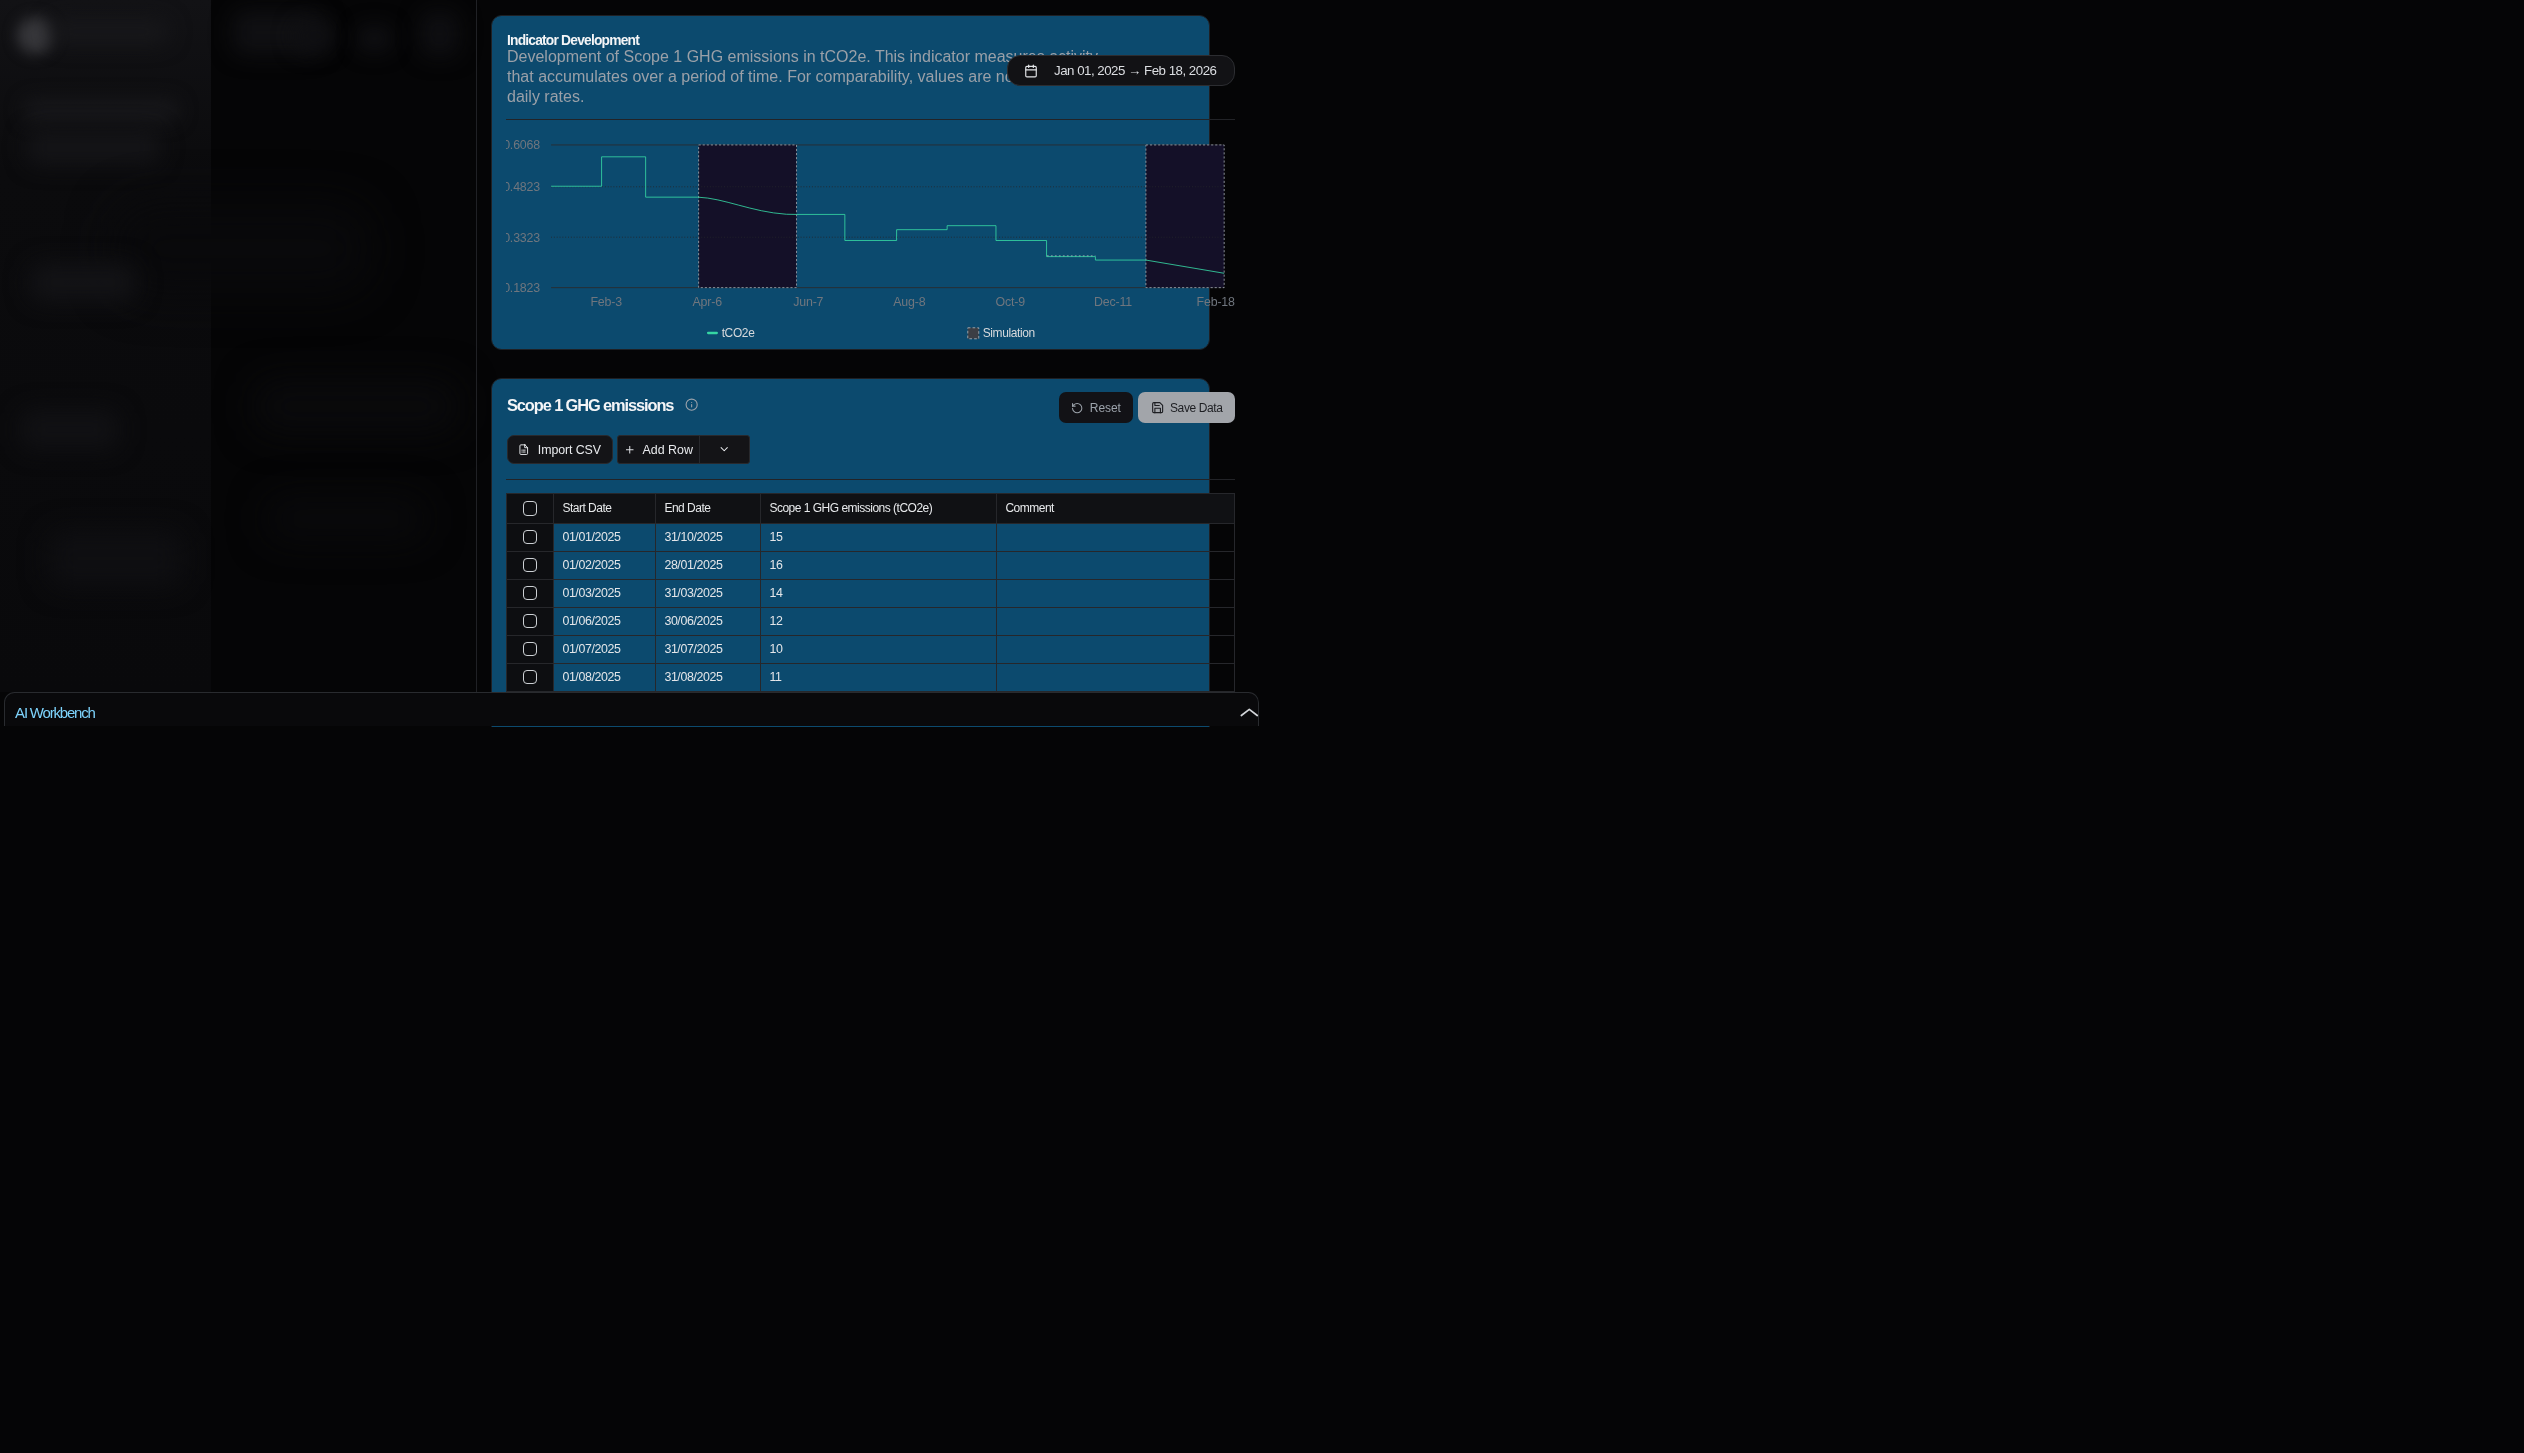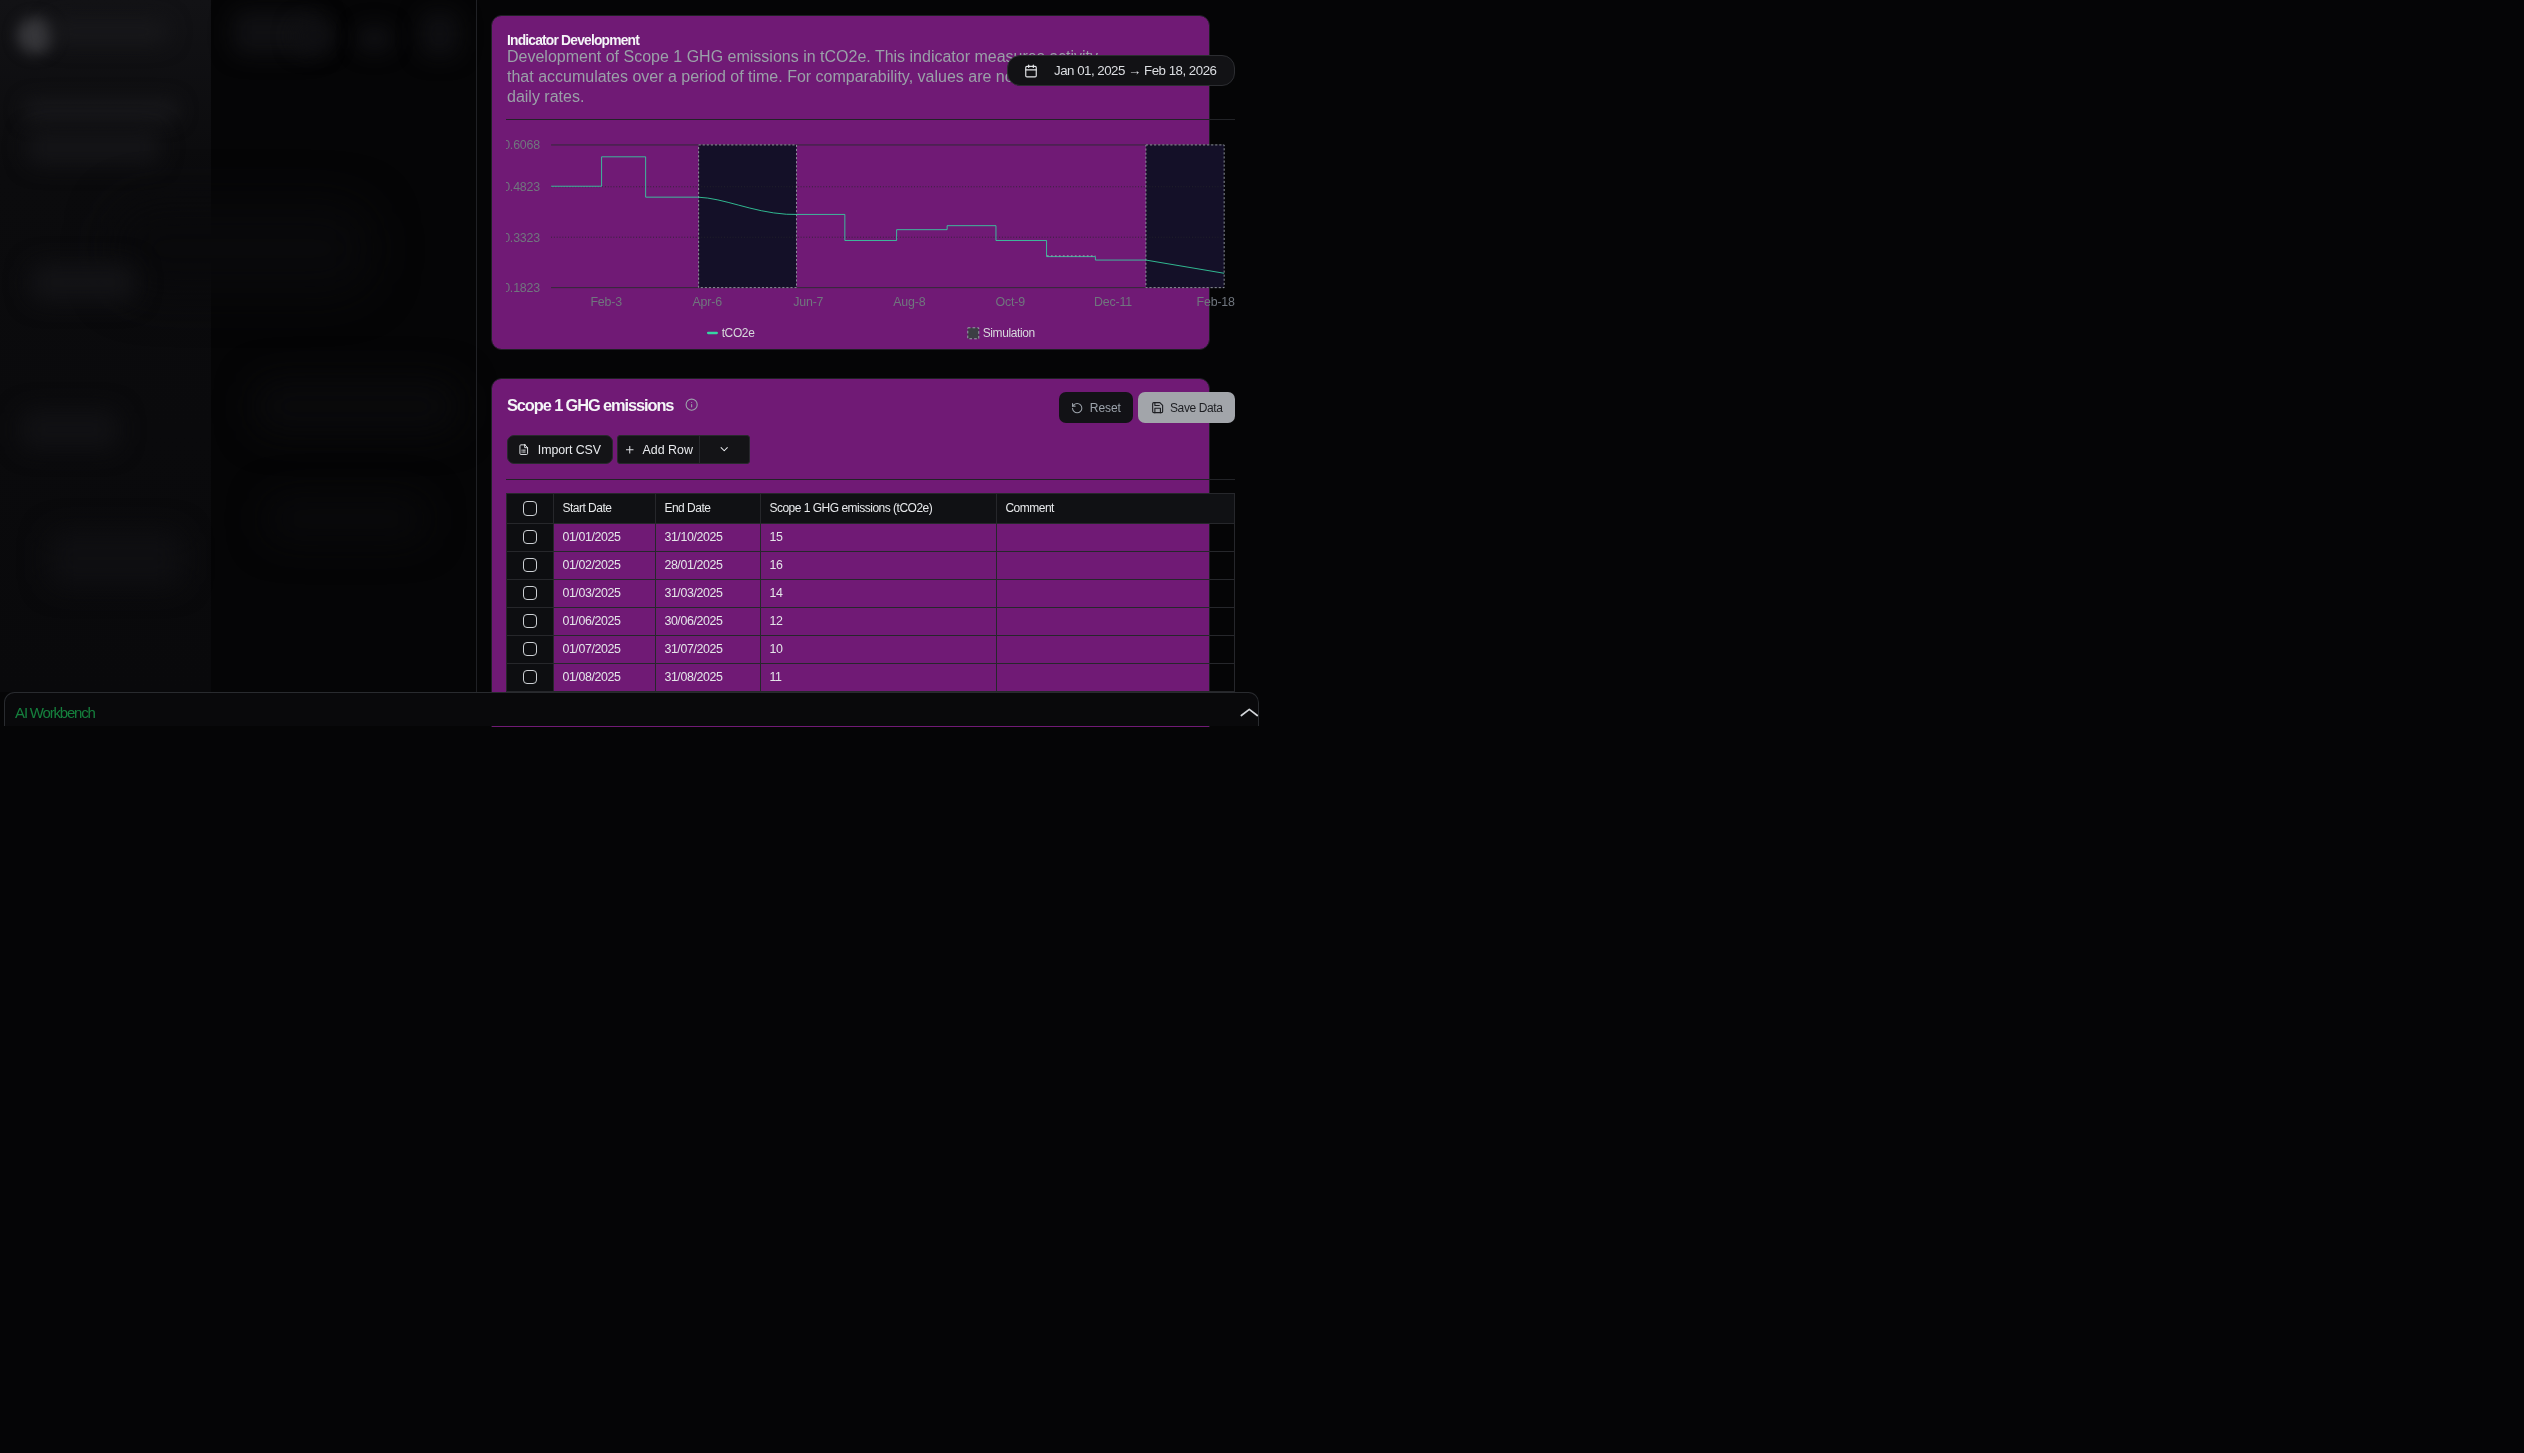--- a/index.html
+++ b/index.html
@@ -15,21 +15,21 @@
   
   #leftcol { left:0; top:0; width:211px; height:692px; background:linear-gradient(180deg,#121215 0%,#0b0b0d 25%,#09090b 100%); }
   .blob { position:absolute; border-radius:12.4px; }
 
   
   #vdiv { left:476px; top:0; width:0.9px; height:693px; background:#202125; }
 
   
   .card {
     position:absolute; left:491px; width:719px;
-    background:#701a75; border:0.9px solid #1f2024; border-radius:10.6px;
+    background:#0c4a6e; border:0.9px solid #1f2024; border-radius:10.6px;
   }
   #card1 { top:15px; height:335px; }
   #card2 { top:378px; height:444px; }
 
   
   #c1title { left:15px; top:18px; font-size:13.8px; line-height:14px; font-weight:700; letter-spacing:-0.8px; color:#f4f5f7; }
   #c1desc { left:15px; top:31px; font-size:16px; line-height:20px; color:#9aa0a8; letter-spacing:0; }
   #datebtn {
     left:515px; top:39px; width:228px; height:31px;
     background:#121215; border:0.9px solid #2c2d31; border-radius:13px;
@@ -67,21 +67,21 @@
   #tbl .c1 { width:102px; }
   #tbl .c2 { width:105px; }
   #tbl .c3 { width:236px; }
 
   
   #bar {
     left:3.5px; right:3.5px; top:692px; height:34px;
     background:#09090b; border:0.9px solid #292b2f; border-bottom:none;
     border-radius:10.6px 10.6px 0 0;
   }
-  #bartext { left:10.6px; top:11.5px; font-size:15px; line-height:16px; color:#15803d; letter-spacing:-1.2px; }
+  #bartext { left:10.6px; top:11.5px; font-size:15px; line-height:16px; color:#7dd3fc; letter-spacing:-1.2px; }
 </style>
 </head>
 <body>
 
   <div id="leftcol" class="abs"></div>
   <div id="blobs">
     <div class="blob" style="left: 17px; top: 17px; width: 37px; height: 37px; background: rgb(55, 55, 59); filter: blur(7px); border-radius: 50%;"></div>
     <div class="blob" style="left: 49px; top: 19.5px; width: 120px; height: 23px; background: rgb(24, 24, 27); filter: blur(10.6px); border-radius: 11.5px;"></div>
     <div class="blob" style="left: 23px; top: 99px; width: 156px; height: 23px; background: rgb(23, 23, 26); filter: blur(9px); border-radius: 11.5px;"></div>
     <div class="blob" style="left: 27px; top: 130px; width: 133px; height: 35px; background: rgb(20, 20, 23); filter: blur(10.6px); border-radius: 11.5px;"></div>

